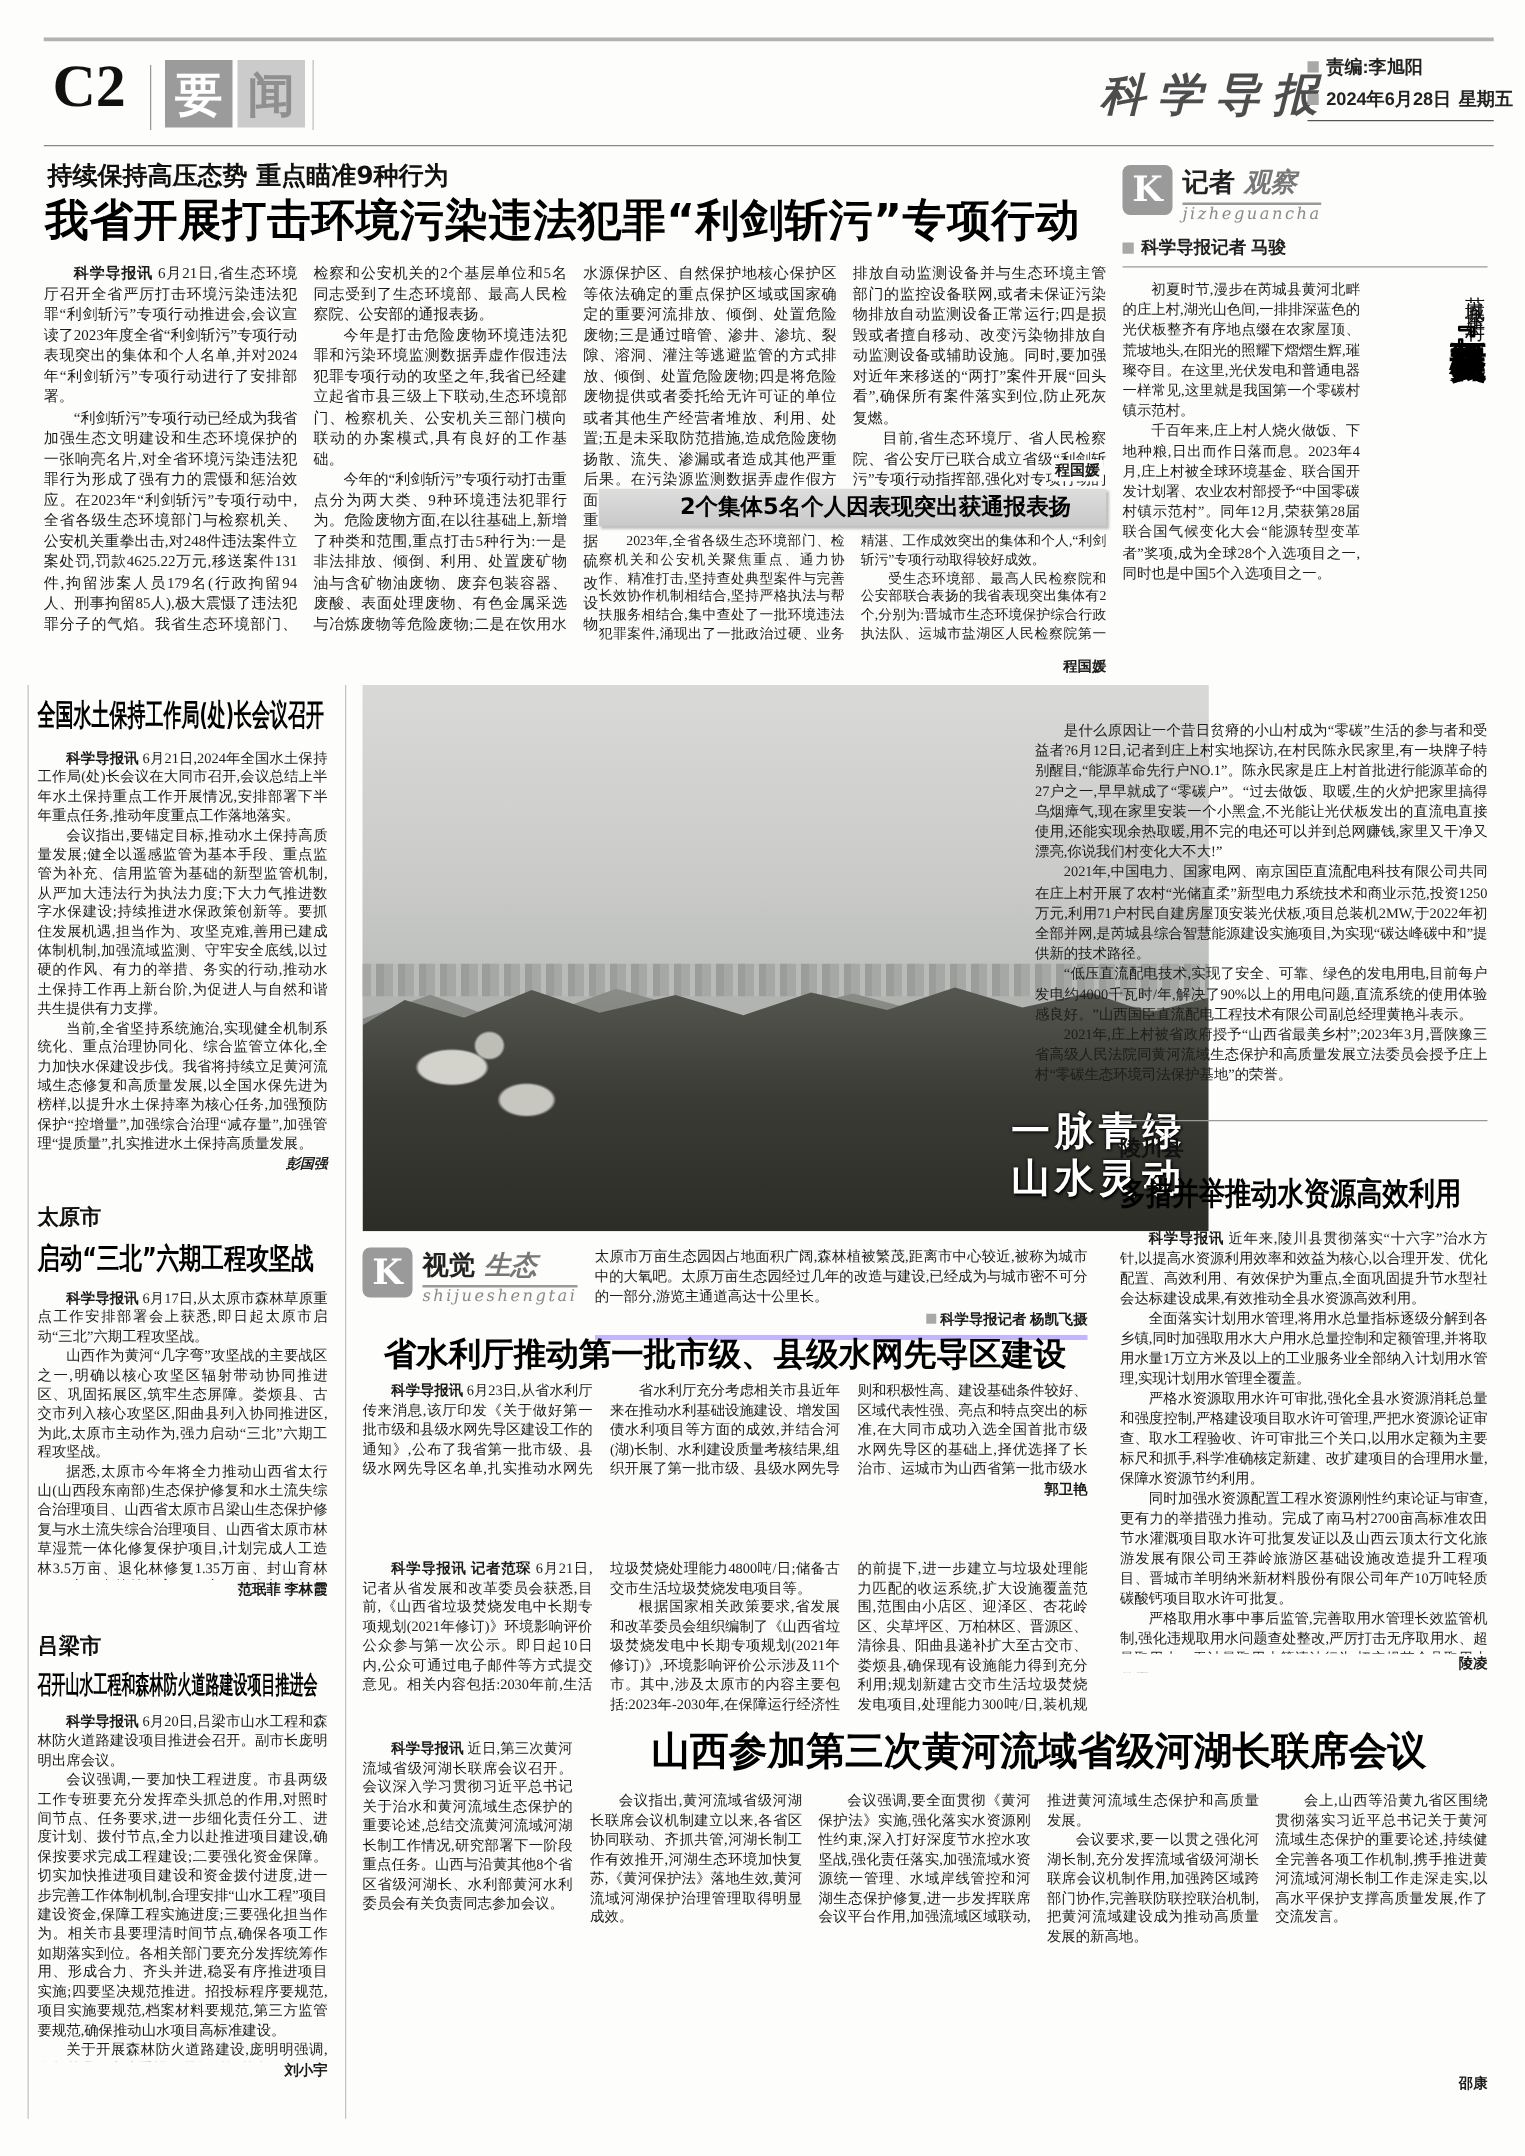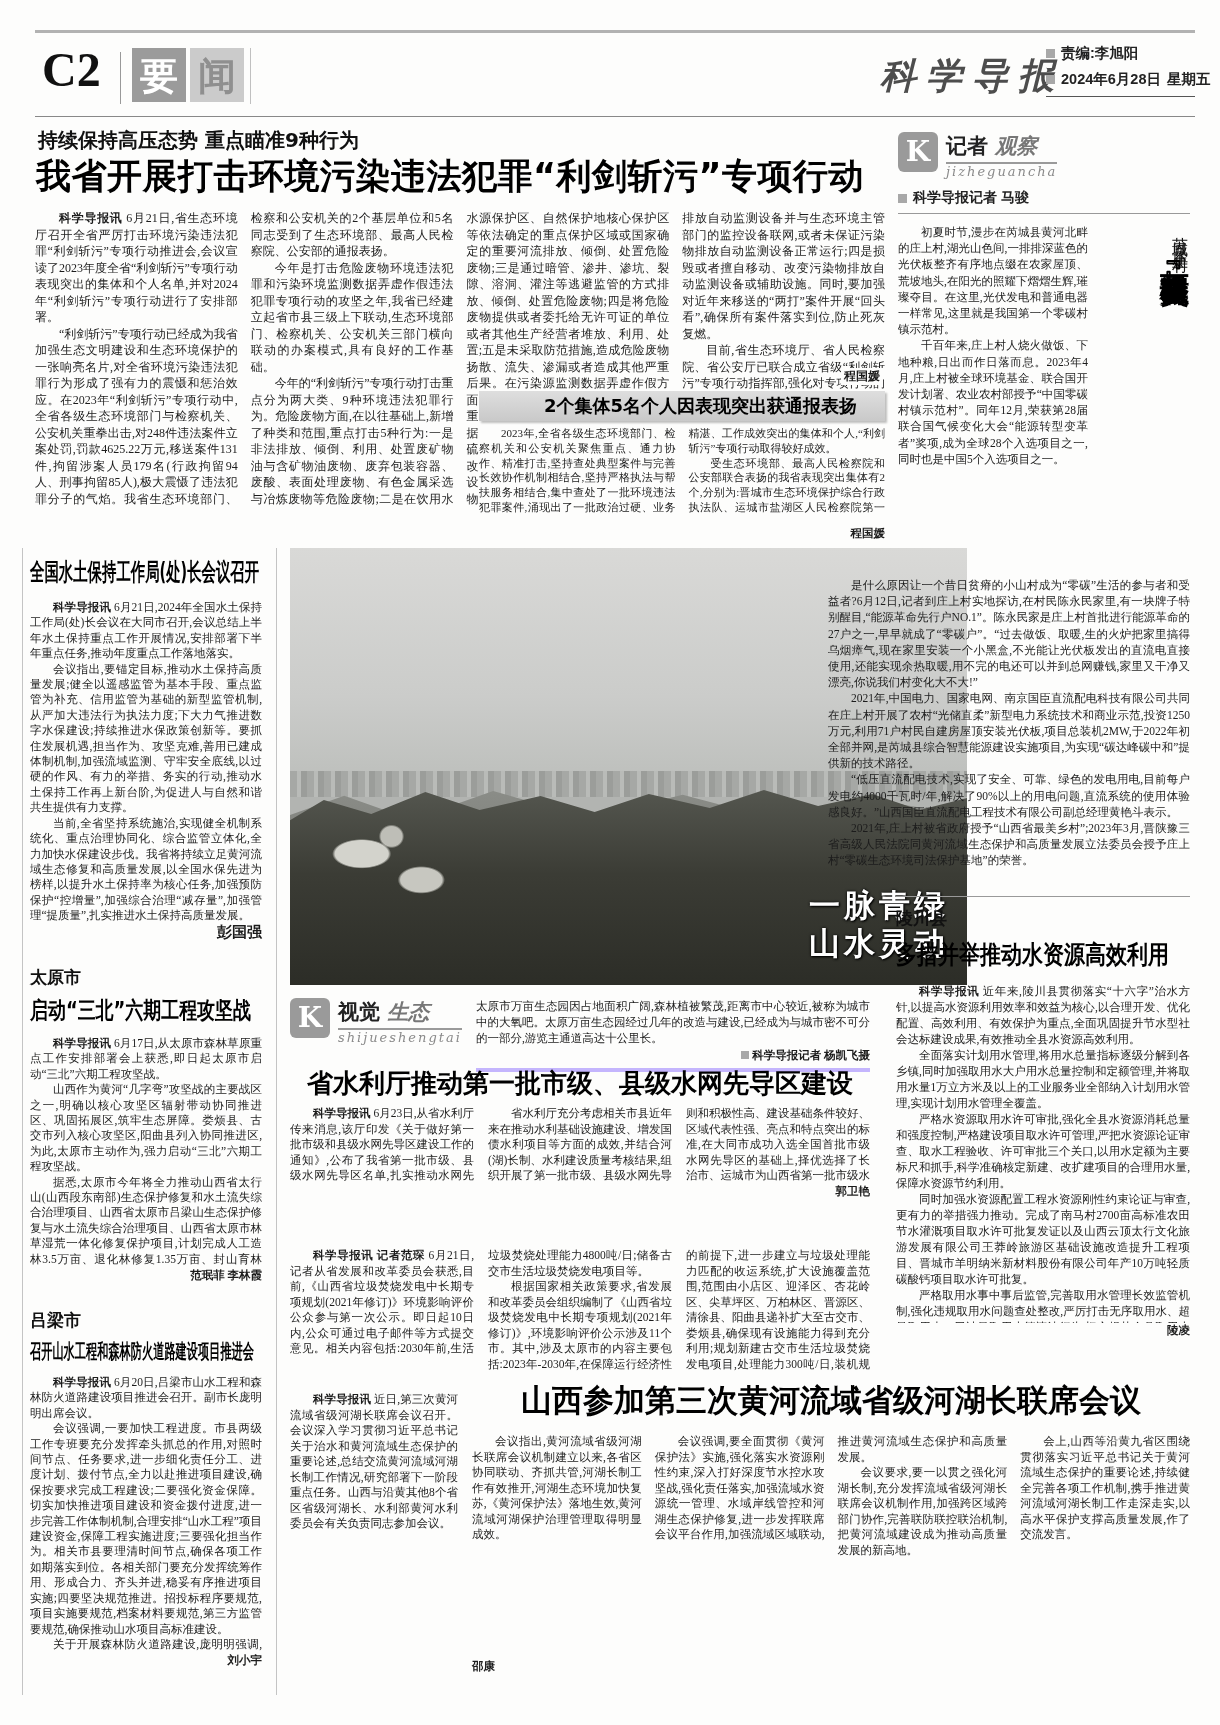--- a/index.html
+++ b/index.html
@@ -120,21 +120,21 @@
   <div class="vline" style="left:22px;top:548px;height:1147px;"></div>
   <div class="vline" style="left:276px;top:548px;height:1147px;"></div>
 
   <div class="abs" style="left:30px;top:556px;width:232px;">
     <div class="h-cond" style="font-size:24px;transform:scaleX(0.60);">全国水土保持工作局(处)长会议召开</div>
     <div class="body-txt" style="height:338px;font-size:11.5px;line-height:15.4px;margin-top:12px;">
       <p><span class="lede">科学导报讯</span> <span>6月21日,2024年全国水土保持工作局(处)长会议在大同市召开,会议总结上半年水土保持重点工作开展情况,安排部署下半年重点任务,推动年度重点工作落地落实。</span></p>
       <p>会议指出,要锚定目标,推动水土保持高质量发展;健全以遥感监管为基本手段、重点监管为补充、信用监管为基础的新型监管机制,从严加大违法行为执法力度;下大力气推进数字水保建设;持续推进水保政策创新等。要抓住发展机遇,担当作为、攻坚克难,善用已建成体制机制,加强流域监测、守牢安全底线,以过硬的作风、有力的举措、务实的行动,推动水土保持工作再上新台阶,为促进人与自然和谐共生提供有力支撑。</p>
       <p>当前,全省坚持系统施治,实现健全机制系统化、重点治理协同化、综合监管立体化,全力加快水保建设步伐。我省将持续立足黄河流域生态修复和高质量发展,以全国水保先进为榜样,以提升水土保持率为核心任务,加强预防保护“控增量”,加强综合治理“减存量”,加强管理“提质量”,扎实推进水土保持高质量发展。</p>
     </div>
-    <div class="author" style="text-align:right;font-size:15px;margin-top:-15px;background:#fdfdfc;position:relative;">彭国强</div>
+    <div class="author" style="text-align:right;font-size:11px;margin-top:-15px;background:#fdfdfc;position:relative;font-style:italic;">彭国强</div>
 
     <div class="cityhead" style="margin-top:24px;">太原市</div>
     <div class="h-cond" style="font-size:23px;transform:scaleX(0.78);margin-top:6px;">启动“三北”六期工程攻坚战</div>
     <div class="body-txt" style="height:247px;font-size:11.5px;line-height:15.4px;margin-top:10px;">
       <p><span class="lede">科学导报讯</span> <span>6月17日,从太原市森林草原重点工作安排部署会上获悉,即日起太原市启动“三北”六期工程攻坚战。</span></p>
       <p>山西作为黄河“几字弯”攻坚战的主要战区之一,明确以核心攻坚区辐射带动协同推进区、巩固拓展区,筑牢生态屏障。娄烦县、古交市列入核心攻坚区,阳曲县列入协同推进区,为此,太原市主动作为,强力启动“三北”六期工程攻坚战。</p>
       <p>据悉,太原市今年将全力推动山西省太行山(山西段东南部)生态保护修复和水土流失综合治理项目、山西省太原市吕梁山生态保护修复与水土流失综合治理项目、山西省太原市林草湿荒一体化修复保护项目,计划完成人工造林3.5万亩、退化林修复1.35万亩、封山育林3.7万亩、中幼林抚育2.8万亩。除此之外,还将实施市级新造林地管护5.7万亩。相关部门负责人表示,将以更坚决的态度、更严实的责任、更有力的举措强力推动“三北”六期工程建设,打造全省乃至全国“三北”工程示范样板。</p>
     </div>
     <div class="author" style="text-align:right;font-size:11.5px;margin-top:-15px;background:#fdfdfc;position:relative;">范珉菲 李林霞</div>
 
@@ -200,21 +200,21 @@
     </div>
   </div>
   <div class="abs centerhead" style="left:472px;top:1380px;width:718px;font-size:31px;">山西参加第三次黄河流域省级河湖长联席会议</div>
   <div class="abs" style="left:472px;top:1434px;width:718px;">
     <div class="body-txt cols4" style="height:240px;font-size:11.5px;line-height:15.5px;">
       <p>会议指出,黄河流域省级河湖长联席会议机制建立以来,各省区协同联动、齐抓共管,河湖长制工作有效推开,河湖生态环境加快复苏,《黄河保护法》落地生效,黄河流域河湖保护治理管理取得明显成效。</p>
       <p>会议强调,要全面贯彻《黄河保护法》实施,强化落实水资源刚性约束,深入打好深度节水控水攻坚战,强化责任落实,加强流域水资源统一管理、水域岸线管控和河湖生态保护修复,进一步发挥联席会议平台作用,加强流域区域联动,推进黄河流域生态保护和高质量发展。</p>
       <p>会议要求,要一以贯之强化河湖长制,充分发挥流域省级河湖长联席会议机制作用,加强跨区域跨部门协作,完善联防联控联治机制,把黄河流域建设成为推动高质量发展的新高地。</p>
       <p>会上,山西等沿黄九省区围绕贯彻落实习近平总书记关于黄河流域生态保护的重要论述,持续健全完善各项工作机制,携手推进黄河流域河湖长制工作走深走实,以高水平保护支撑高质量发展,作了交流发言。</p>
     </div>
-    <div class="author" style="font-size:11.5px;margin-top:-15px;background:#fdfdfc;position:relative;">邵康</div>
+    <div class="author" style="text-align:right;font-size:11.5px;margin-top:-15px;background:#fdfdfc;position:relative;">邵康</div>
   </div>
 
   <div class="abs" style="left:828px;top:132px;width:362px;">
     <div style="margin-left:70px;">
       <div class="klogo-row">
         <div class="ktile">K</div>
         <div>
           <div class="klogo-title"><span>记者</span> <span class="script">观察</span></div>
           <div class="klogo-pinyin">jizheguancha</div>
         </div>

